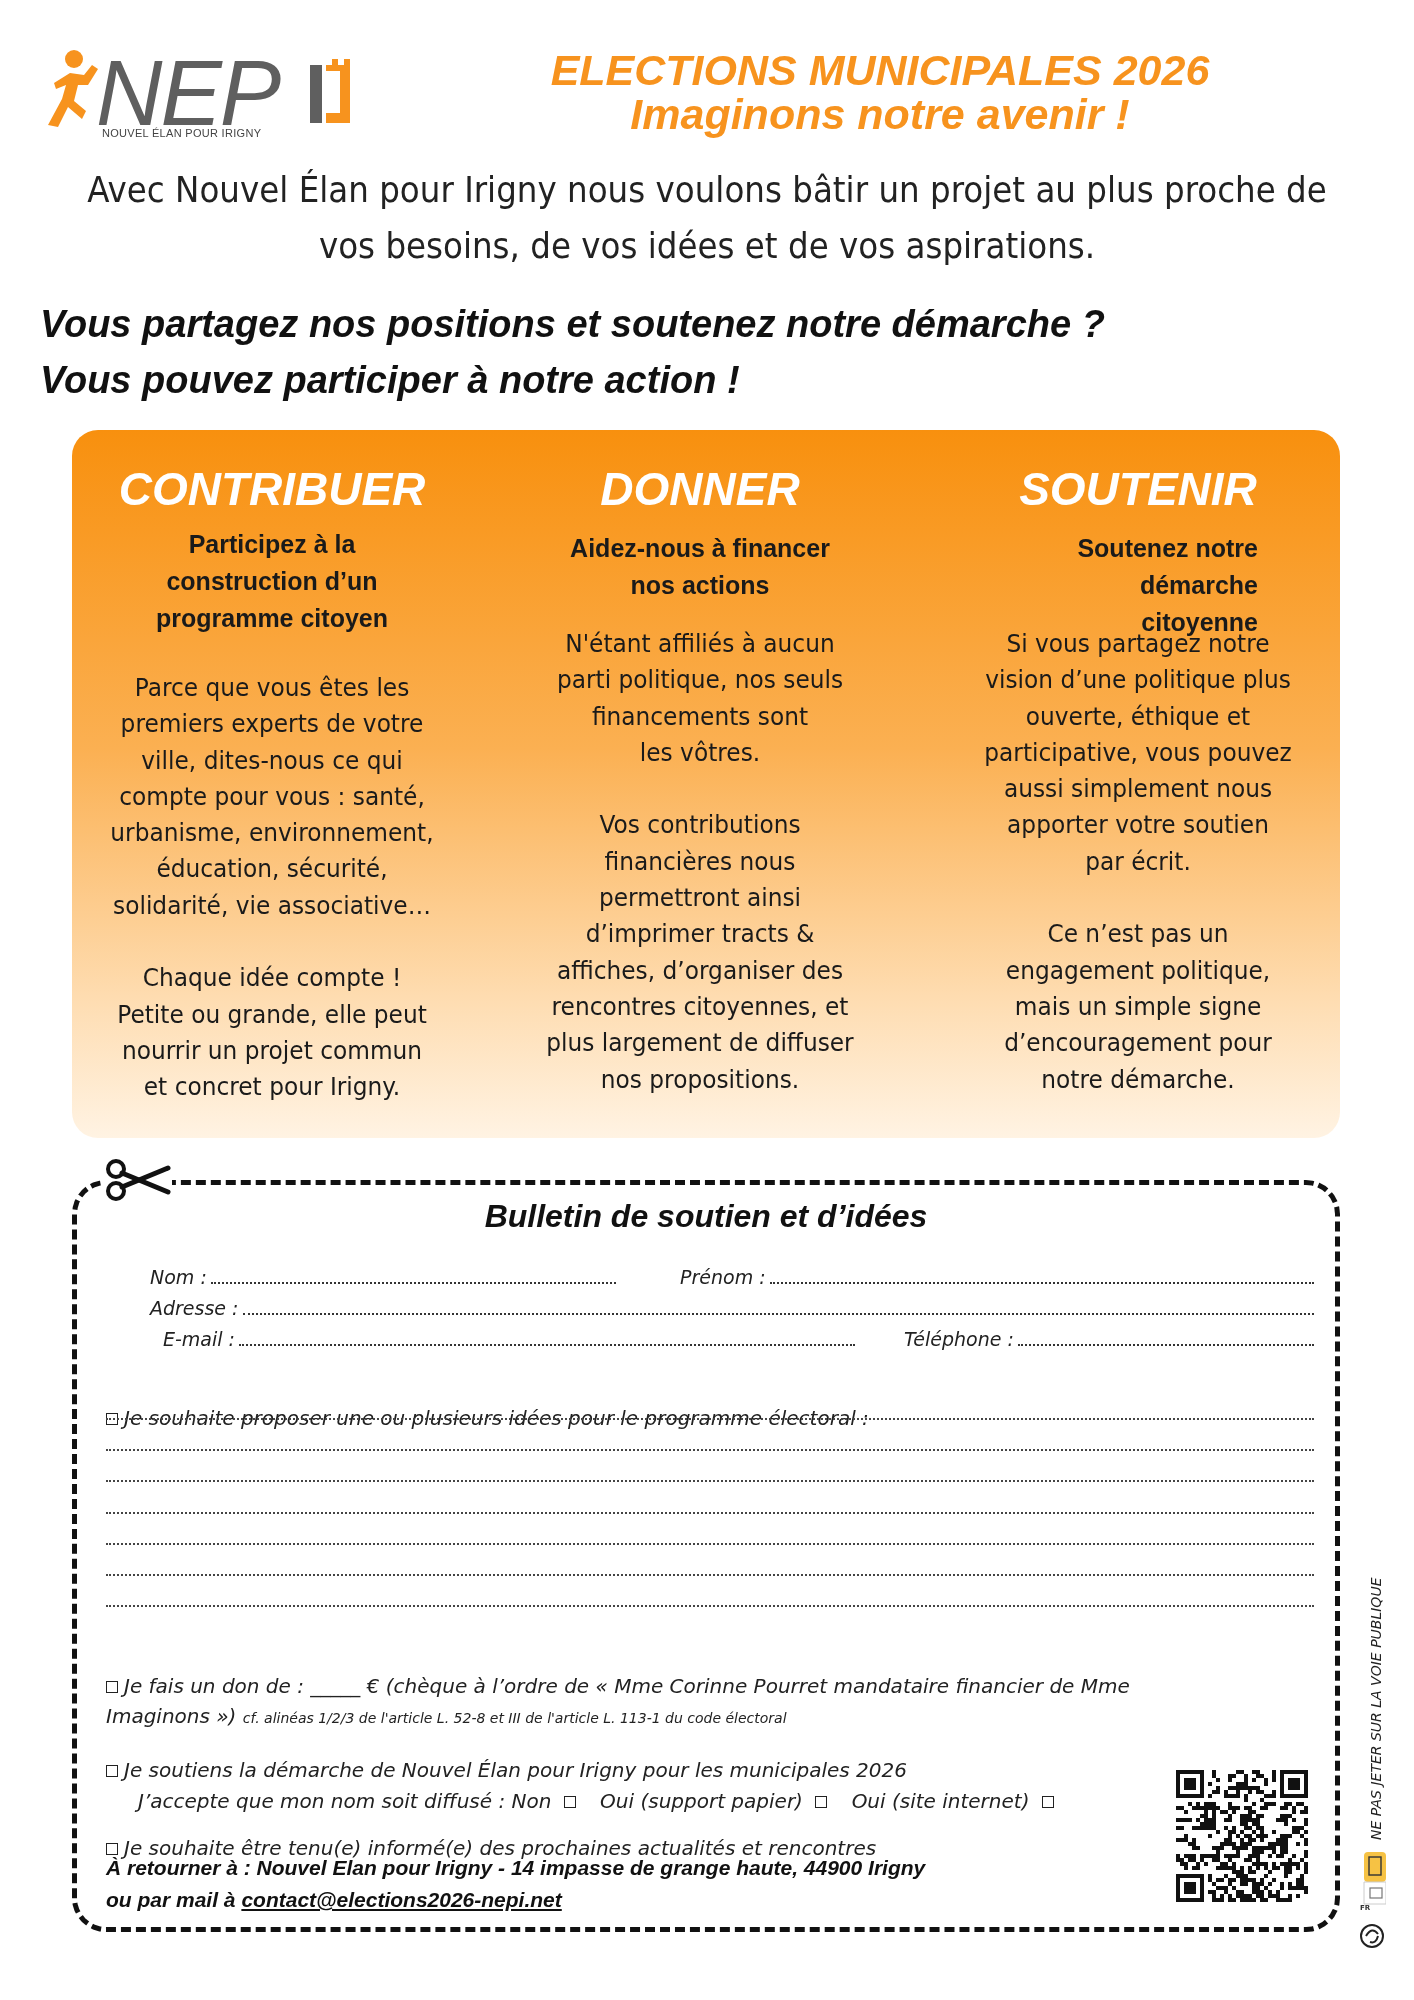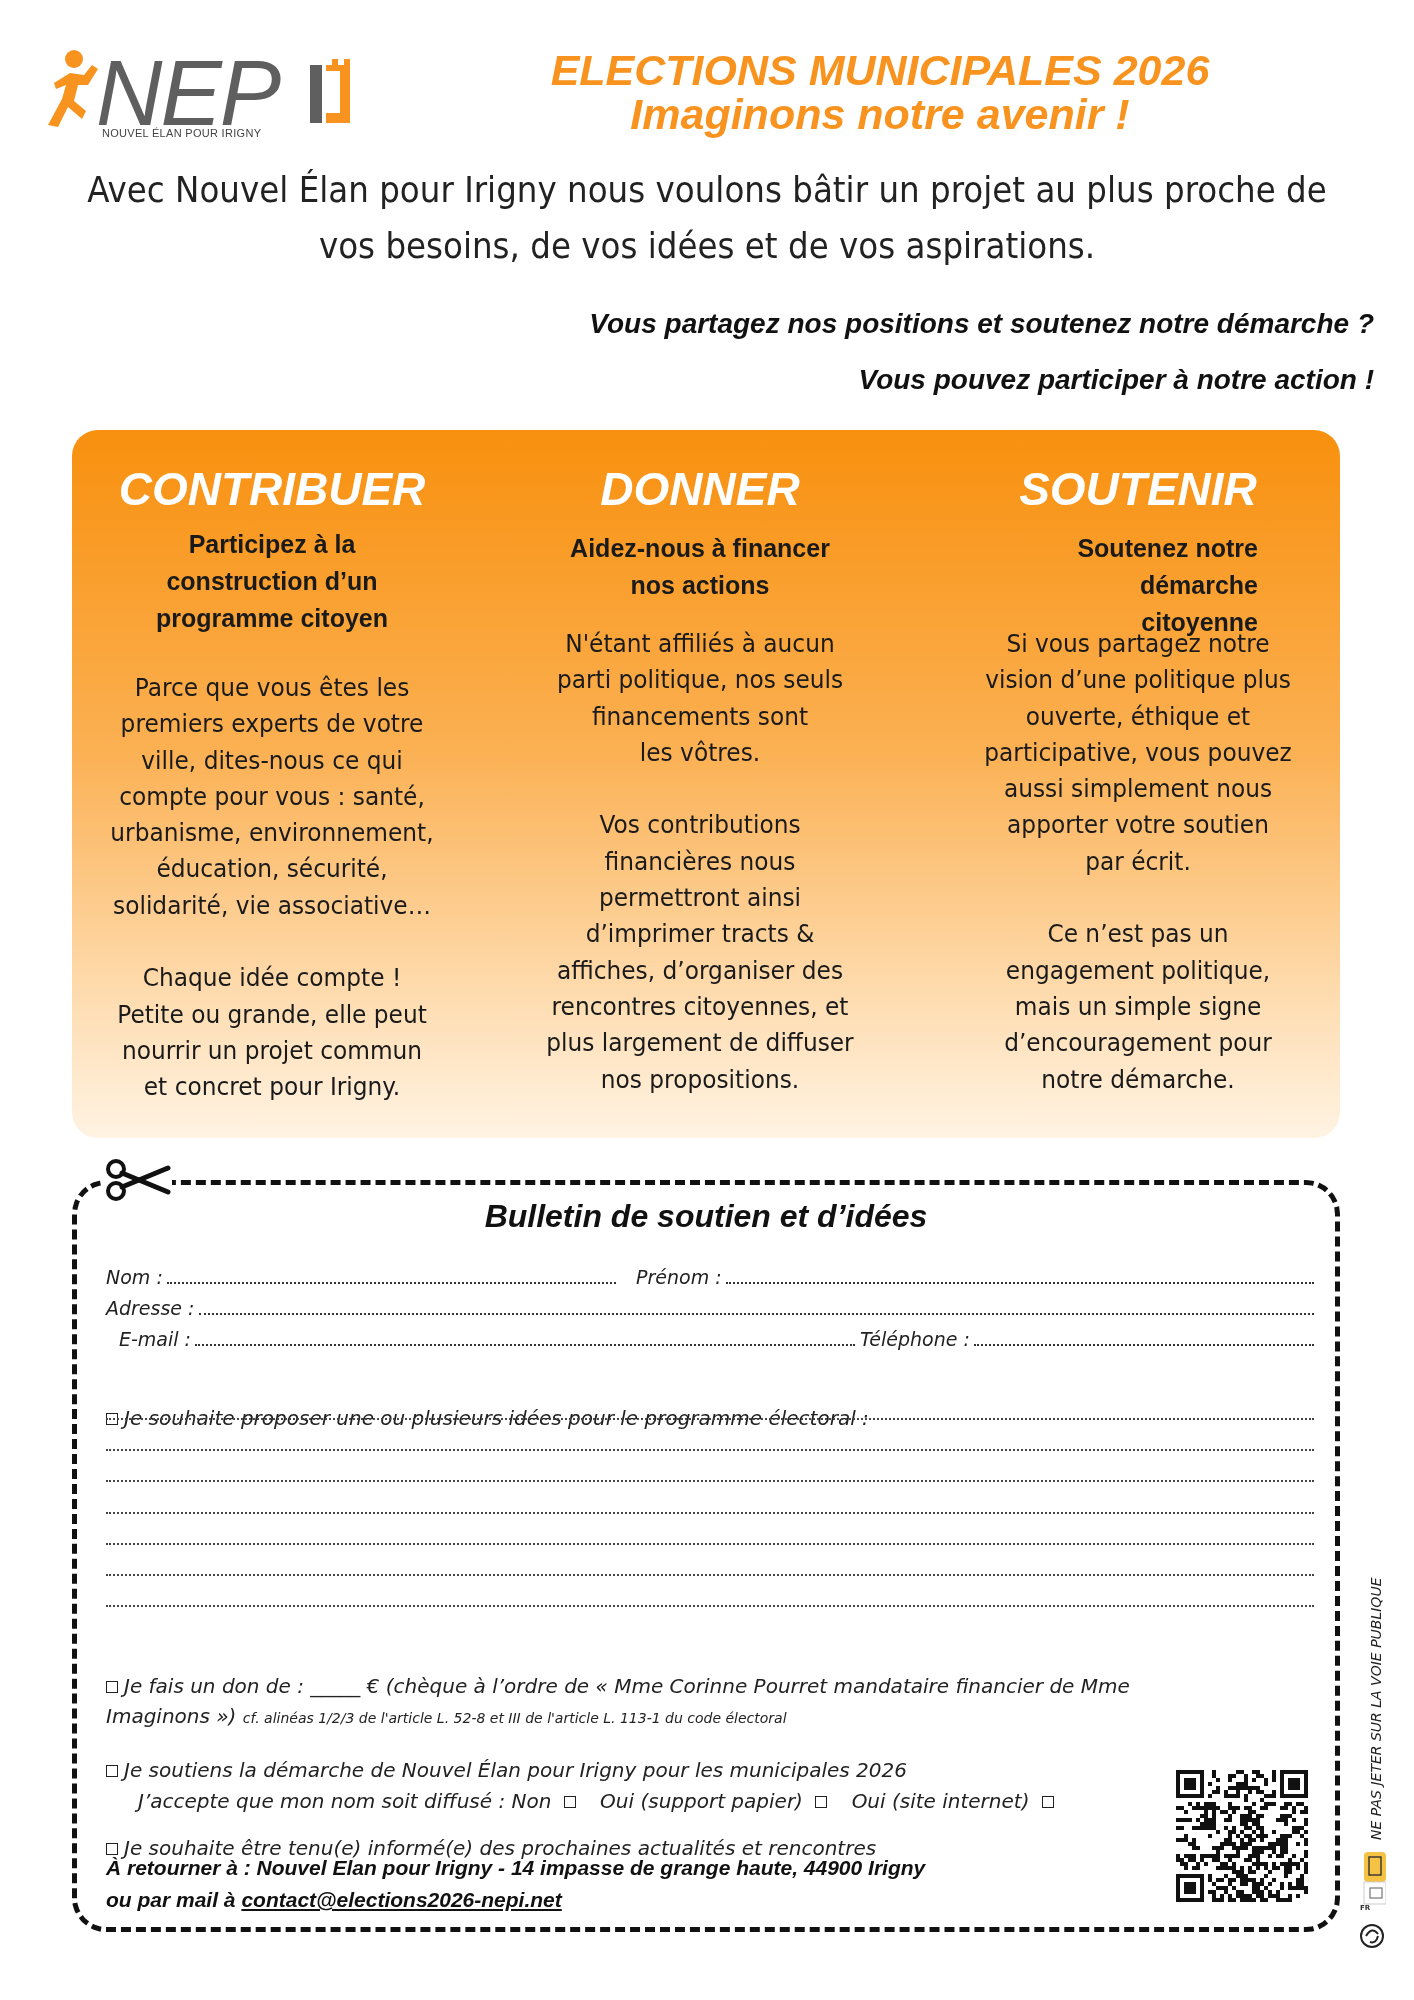--- a/index.html
+++ b/index.html
@@ -11,22 +11,22 @@
   .logo svg { position: absolute; left: 0; top: 0; }
   .logo-caption { position: absolute; left: 62px; top: 82px; font-size: 11px; letter-spacing: .3px; color: #444; font-family: "Liberation Sans", sans-serif; }
   .election-title { position: absolute; left: 470px; top: 48px; width: 820px; text-align: center; color: #f7931e;
     font-family: "Liberation Sans", sans-serif; font-weight: bold; font-style: italic; line-height: 44px; }
   .election-title .l1 { font-size: 43px; display: block; }
   .election-title .l2 { font-size: 43px; display: block; }
 
   .intro { position: absolute; left: 40px; top: 162px; width: 1334px; text-align: center;
     font-family: "DejaVu Sans", sans-serif; font-size: 35px; line-height: 56px; color: #222; font-weight: normal; transform: scaleX(0.93); transform-origin: center; }
 
-  .callout { position: absolute; left: 40px; top: 296px; width: 1334px; text-align: right;
-    font-family: "Liberation Sans", sans-serif; font-style: italic; font-weight: bold; font-size: 28px; line-height: 56px; color: #111; }
+  .callout { position: absolute; left: 40px; top: 296px; width: 1334px; text-align: left;
+    font-family: "Liberation Sans", sans-serif; font-style: italic; font-weight: bold; font-size: 38px; line-height: 56px; color: #111; }
 
   
   .panel { position: absolute; left: 72px; top: 430px; width: 1268px; height: 708px; border-radius: 26px;
     background: linear-gradient(to bottom, #f8900e 0%, #fbb052 45%, #fedcb0 80%, #fff3e3 100%); }
   .col { position: absolute; top: 0; text-align: center; color: #1a1a1a; }
   .col1 { left: 10px; width: 380px; }
   .col2 { left: 438px; width: 380px; }
   .col3 { left: 866px; width: 400px; }
   .col-title { position: absolute; left: 0; right: 0; color: #fff; font-family: "Liberation Sans", sans-serif;
     font-style: italic; font-weight: bold; font-size: 46px; top: 32px; }
@@ -34,21 +34,21 @@
   .col-body { position: absolute; left: 0; right: 0; font-family: "DejaVu Sans", sans-serif; font-size: 24px; line-height: 36.3px; white-space: pre-line; transform: scaleX(0.97); }
 
   
   .coupon { position: absolute; left: 72px; top: 1180px; width: 1268px; height: 752px;
     border: 5px dashed #111; border-radius: 34px; }
   .scissors { position: absolute; left: 102px; top: 1158px; width: 70px; height: 44px; background: #fff; }
   .coupon-title { position: absolute; left: 72px; top: 1198px; width: 1268px; text-align: center;
     font-family: "Liberation Sans", sans-serif; font-style: italic; font-weight: bold; font-size: 32px; }
 
   .field { position: absolute; font-family: "DejaVu Sans", sans-serif; font-style: italic; font-size: 19px; color: #222; display: flex; align-items: baseline; }
-  .field .lbl { white-space: nowrap; margin-right: 4px; }
+  .field .lbl { white-space: nowrap; margin-right: 4px; margin-left: 44px; }
   .field .dots { flex: 1; border-bottom: 2px dotted #333; height: 14px; }
 
   .idea-line { position: absolute; left: 106px; width: 1208px; border-bottom: 2px dotted #444; height: 2px; }
 
   .opt { position: absolute; left: 106px; font-family: "DejaVu Sans", sans-serif; font-style: italic; font-size: 20px; color: #222; white-space: nowrap; margin-top: 34px; }
   .opt .small { font-size: 14px; }
   .box { display: inline-block; width: 12px; height: 12px; border: 1.5px solid #222; margin-right: 6px; vertical-align: 0px; }
   .return { position: absolute; left: 106px; top: 1852px; font-family: "Liberation Sans", sans-serif; font-style: italic; font-weight: bold; font-size: 21px; line-height: 32px; color: #111; }
   .return a { color: #111; text-decoration: underline; }
 

